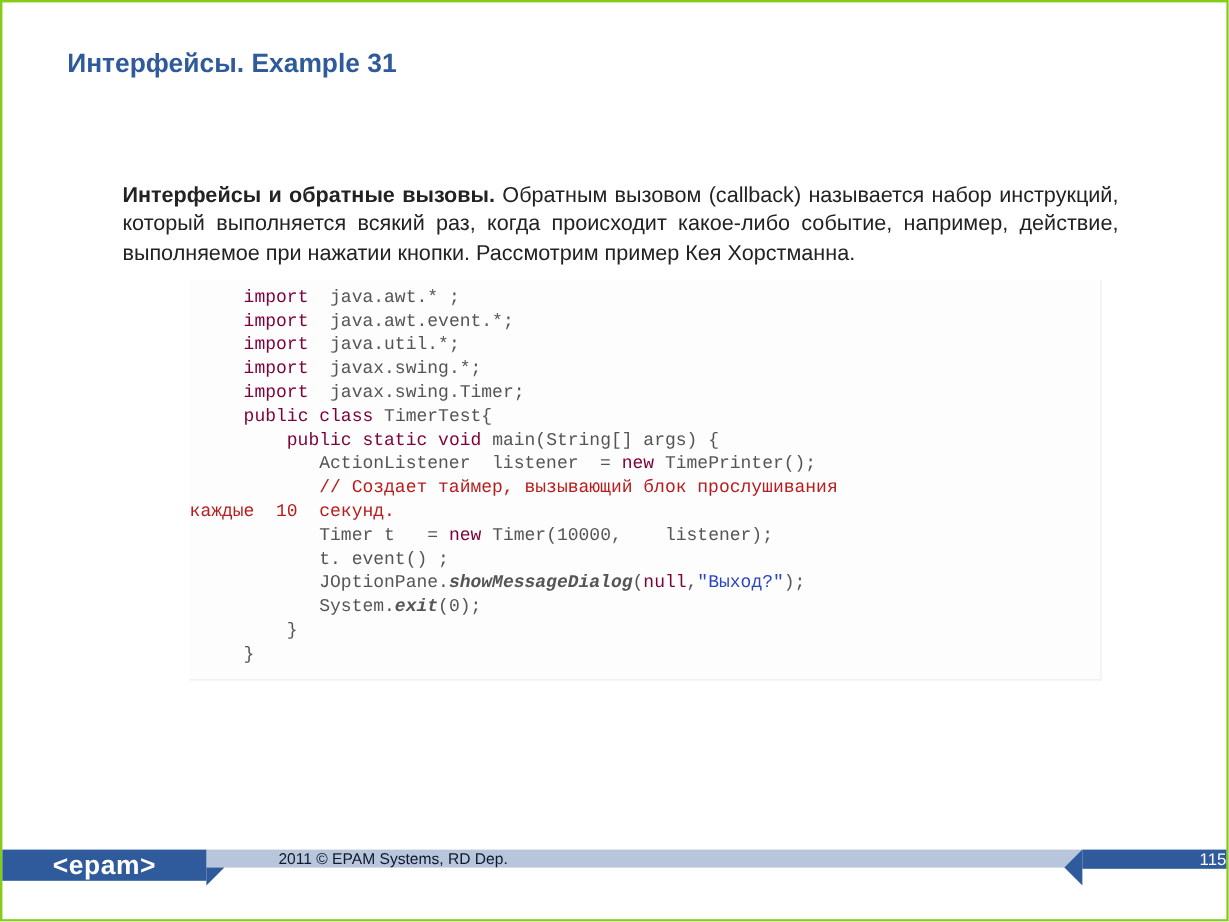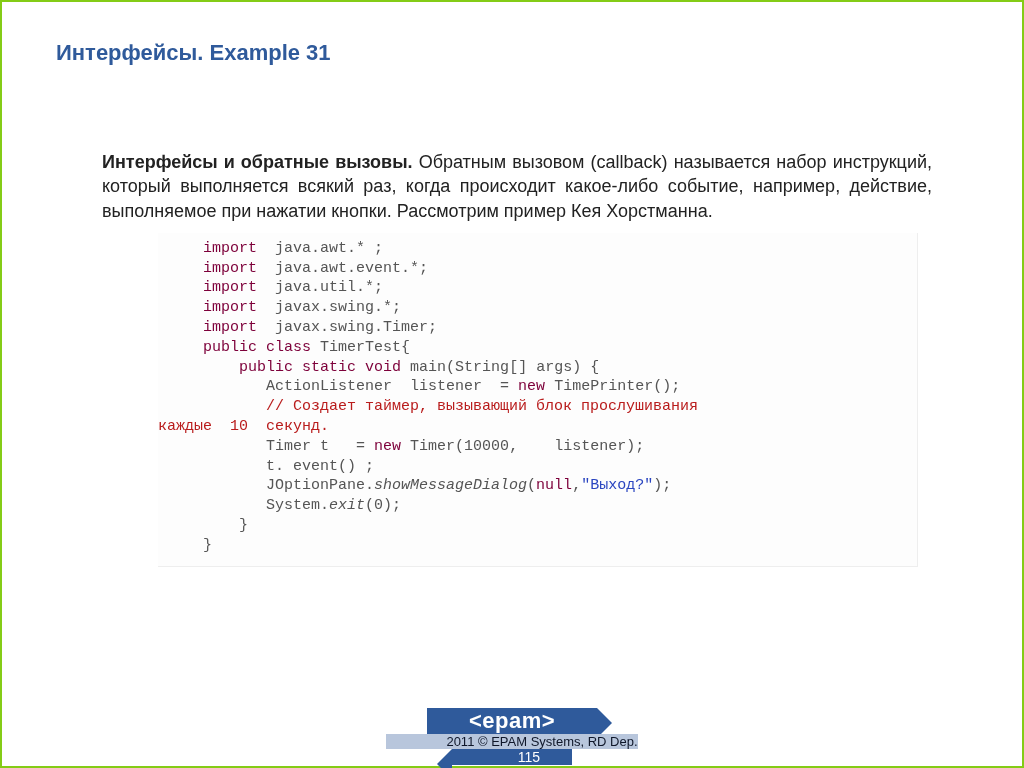--- a/index.html
+++ b/index.html
@@ -43,29 +43,28 @@
     border-top: none;
     padding: 6px 0 10px 0;
     font-family: "Courier New", monospace;
     font-size: 15px;
     line-height: 1.32;
     color: #555;
     white-space: pre;
   }
   .kw { color: #7d003a; font-weight: normal; }
   .cm { color: #b91c1c; }
-  .it { font-style: italic; }
+  .it { font-style: italic; font-weight: bold; }
   .str { color: #2a45c0; }
   .footer {
     position: absolute;
     left: 0; right: 0; bottom: 28px;
     height: 30px;
     display: flex;
-    align-items: center;
-    flex-direction: column;
+    align-items: flex-start;
   }
   .footer .logo {
     width: 170px;
     background: #2f5a9b;
     color: #fff;
     font-weight: bold;
     font-size: 22px;
     display: flex;
     align-items: center;
     justify-content: center;
@@ -93,21 +92,20 @@
     font-family: "Trebuchet MS", Arial, sans-serif;
     position: relative;
   }
   .footer .pagebox {
     width: 120px;
     background: #2f5a9b;
     position: relative;
     display: flex;
     align-items: center;
     justify-content: flex-end;
-    padding-right: 32px;
   }
   .footer .pagebox::before {
     content: "";
     position: absolute;
     left: -15px;
     top: 0;
     border-right: 15px solid #2f5a9b;
     border-top: 15px solid transparent;
     border-bottom: 15px solid transparent;
   }

